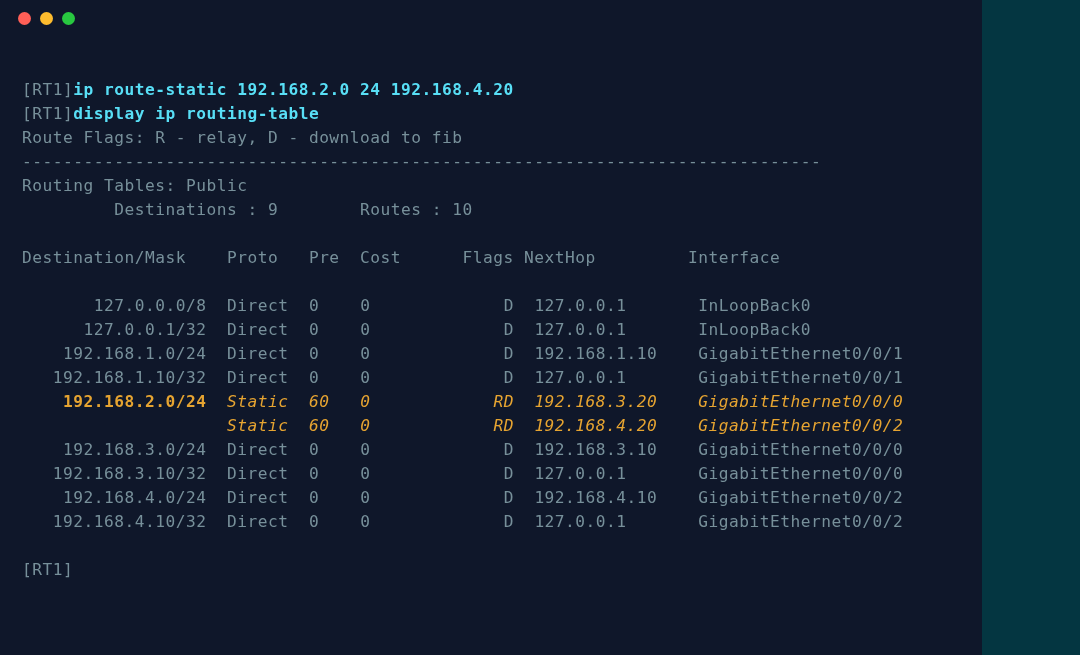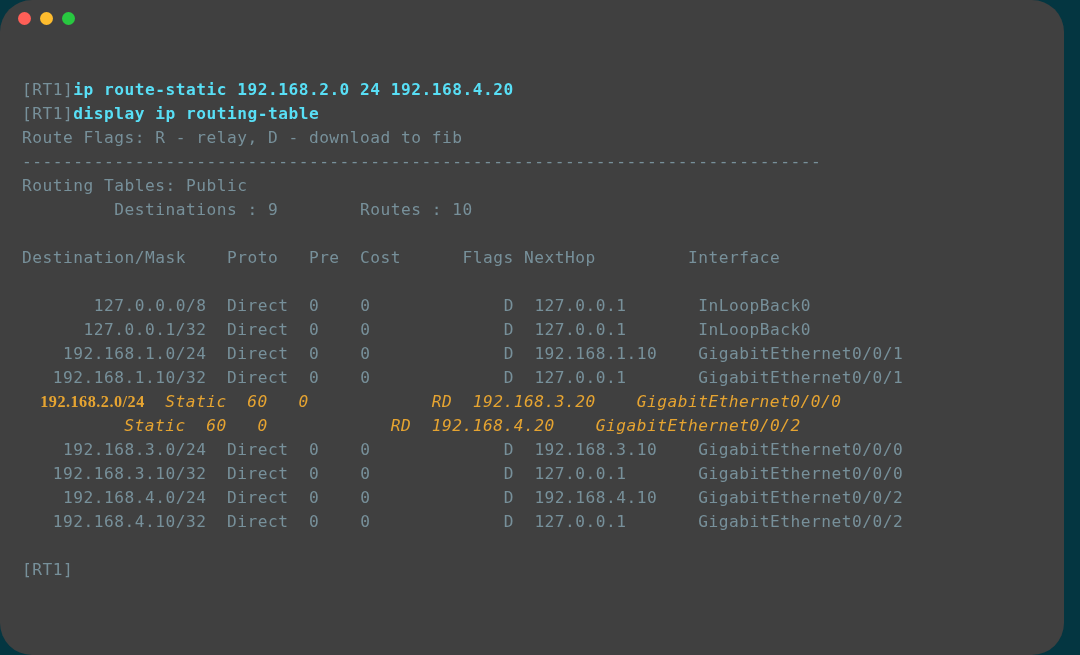--- a/index.html
+++ b/index.html
@@ -4,29 +4,28 @@
 <style>
   html, body {
     margin: 0;
     padding: 0;
     background: #043641;
     width: 1080px;
     height: 655px;
     overflow: hidden;
   }
   .window {
-    width: 1064px;
+    width: 982px;
     height: 655px;
-    background: #404040;
+    background: #0f172a;
     font-family: "Menlo", "Consolas", "DejaVu Sans Mono", monospace;
     font-size: 16.2px;
     line-height: 24px;
     color: #77909a;
     position: relative;
-    border-radius: 32px;
   }
   .titlebar {
     height: 36px;
     display: flex;
     align-items: center;
     padding-left: 18px;
     gap: 9px;
   }
   .dot {
     width: 13px;
@@ -36,21 +35,21 @@
   .dot-red    { background: #ff5f57; }
   .dot-yellow { background: #febc2e; }
   .dot-green  { background: #28c840; }
   .term {
     padding: 18px 18px 0 22px;
     white-space: pre;
     letter-spacing: 0.5px;
   }
   .cmd   { color: #58dff6; font-weight: 600; }
   .hl    { color: #e6a431; font-style: italic; }
-  .hlb   { color: #e6a431; font-weight: 600; font-family: Liberation Serif, serif; }
+  .hlb   { color: #e6a431; font-weight: 600; }
   .gray  { color: #77909a; }
   .brkt  { color: #77909a; }
 </style>
 </head>
 <body>
 
 <div class="window">
   <div class="titlebar">
     <div class="dot dot-red"></div>
     <div class="dot dot-yellow"></div>

